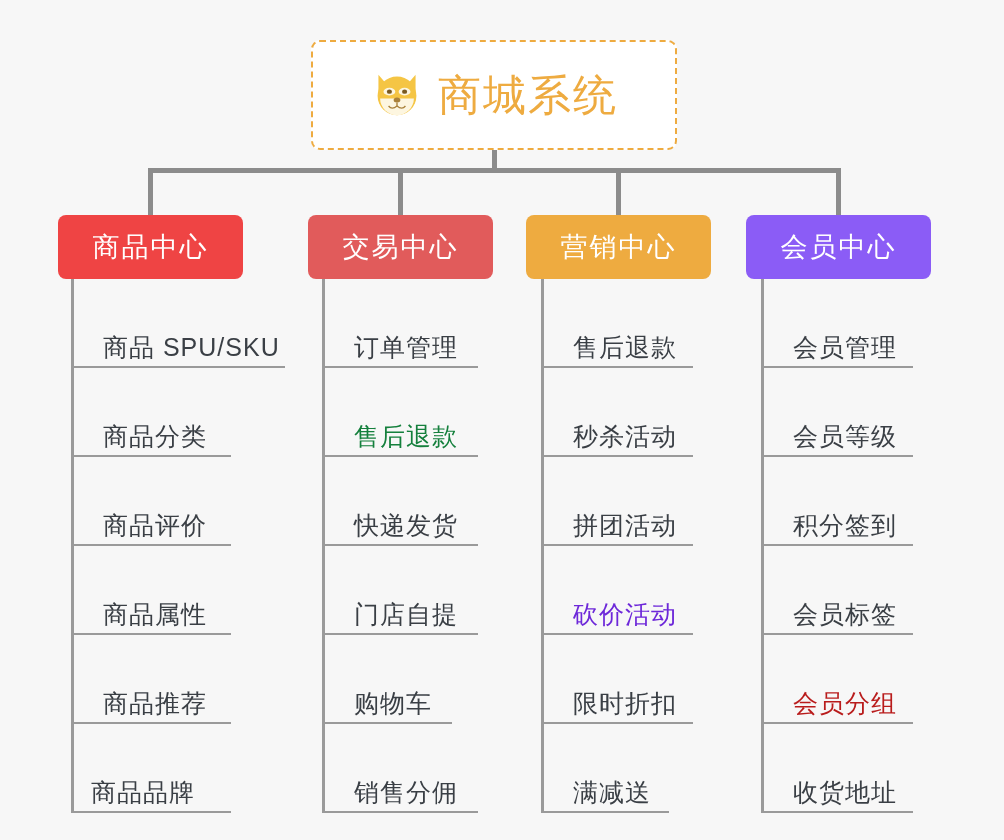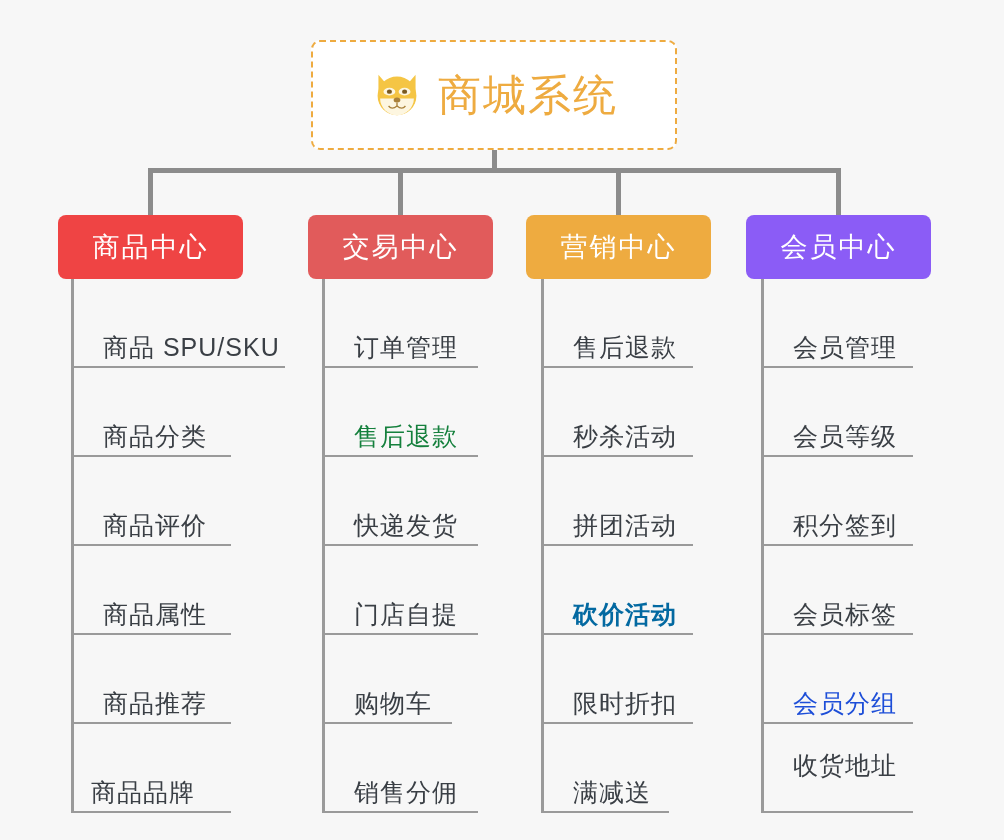--- a/index.html
+++ b/index.html
@@ -198,21 +198,21 @@
         <div class="leaf-item" style="top: 0px; width: 152px; border-bottom-color: rgb(154, 154, 154);">
           <span class="leaf-label" style="color: rgb(58, 63, 69);">售后退款</span>
         </div>
         <div class="leaf-item" style="top: 89px; width: 152px; border-bottom-color: rgb(154, 154, 154);">
           <span class="leaf-label" style="color: rgb(58, 63, 69);">秒杀活动</span>
         </div>
         <div class="leaf-item" style="top: 178px; width: 152px; border-bottom-color: rgb(154, 154, 154);">
           <span class="leaf-label" style="color: rgb(58, 63, 69);">拼团活动</span>
         </div>
         <div class="leaf-item" style="top: 267px; width: 152px; border-bottom-color: rgb(154, 154, 154);">
-          <span class="leaf-label" style="color: #0369a1; font-weight: bold;">砍价活动</span>
+          <span class="leaf-label" style="color: #6d28d9;">砍价活动</span>
         </div>
         <div class="leaf-item" style="top: 356px; width: 152px; border-bottom-color: rgb(154, 154, 154);">
           <span class="leaf-label" style="color: rgb(58, 63, 69);">限时折扣</span>
         </div>
         <div class="leaf-item" style="top: 445px; width: 128px; border-bottom-color: rgb(154, 154, 154);">
           <span class="leaf-label" style="color: rgb(58, 63, 69);">满减送</span>
         </div>
       </div>
       <div class="cat-box" style="left: 746px; width: 185px; background: #8b5cf6; color: rgb(255, 255, 255);">
         <span>会员中心</span>
@@ -225,21 +225,21 @@
         <div class="leaf-item" style="top: 89px; width: 152px; border-bottom-color: rgb(154, 154, 154);">
           <span class="leaf-label" style="color: rgb(58, 63, 69);">会员等级</span>
         </div>
         <div class="leaf-item" style="top: 178px; width: 152px; border-bottom-color: rgb(154, 154, 154);">
           <span class="leaf-label" style="color: rgb(58, 63, 69);">积分签到</span>
         </div>
         <div class="leaf-item" style="top: 267px; width: 152px; border-bottom-color: rgb(154, 154, 154);">
           <span class="leaf-label" style="color: rgb(58, 63, 69);">会员标签</span>
         </div>
         <div class="leaf-item" style="top: 356px; width: 152px; border-bottom-color: rgb(154, 154, 154);">
-          <span class="leaf-label" style="color: #1d4ed8;">会员分组</span>
-        </div>
-        <div class="leaf-item" style="top: 445px; width: 152px; border-bottom-color: rgb(154, 154, 154); align-items: center;">
+          <span class="leaf-label" style="color: #b91c1c;">会员分组</span>
+        </div>
+        <div class="leaf-item" style="top: 445px; width: 152px; border-bottom-color: rgb(154, 154, 154);">
           <span class="leaf-label" style="color: rgb(58, 63, 69);">收货地址</span>
         </div>
       </div>
     </div>
 
 </div>
 
 </body></html>

